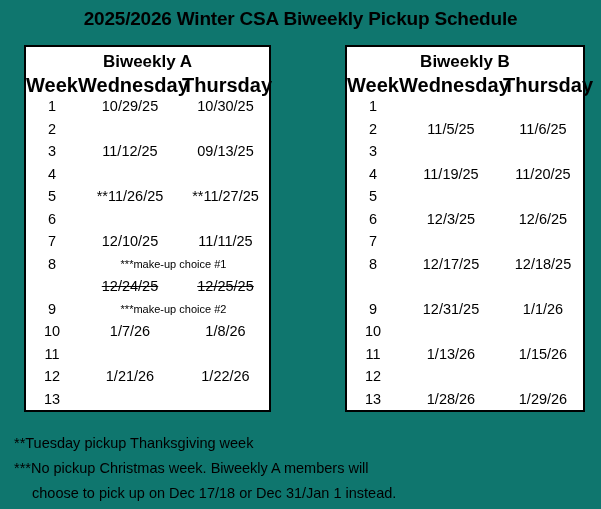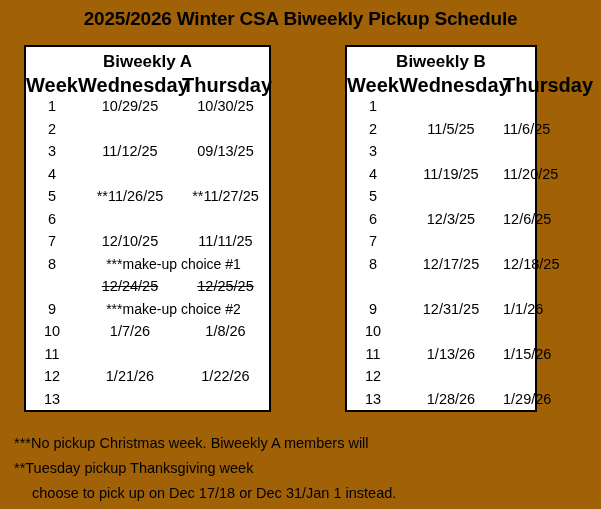--- a/index.html
+++ b/index.html
@@ -1,19 +1,19 @@
 <!DOCTYPE html>
 <html><head>
 <meta charset="utf-8">
 <style>
   html,body{margin:0;padding:0;background:#fff;}
   .page{
     position:relative;
     width:601px;height:509px;
-    background:#a16207;
+    background:#0f766e;
     font-family:"Liberation Sans", sans-serif;
     color:#000;
     overflow:hidden;
   }
   .page-title{
     position:absolute;
     top:8px;left:0;right:0;
     margin:0;
     text-align:center;
     font-size:19px;
@@ -22,21 +22,21 @@
   }
   .cal{
     position:absolute;
     top:45px;
     border:2px solid #000;
     background:#fff;
     box-sizing:border-box;
     height:367px;
   }
   .cal-a{left:16px;width:247px;margin-left:8px;}
-  .cal-b{left:345px;width:192px;}
+  .cal-b{left:345px;width:240px;}
   .cal-title{
     height:28px;
     line-height:30px;
     text-align:center;
     font-size:17px;
     font-weight:bold;
   }
   .cal-header{
     display:grid;
     grid-template-columns:52px 104px 1fr;
@@ -49,21 +49,21 @@
   .row{
     display:grid;
     grid-template-columns:52px 104px 1fr;
     height:22.5px;
     line-height:22.5px;
     font-size:14.5px;
   }
   .row .c{text-align:center;white-space:nowrap;}
   .row .span-note{
     grid-column:2/4;
-    font-size:14px;
+    font-size:11px;
     line-height:22.5px;
   }
   .row .struck{text-decoration:line-through;}
   .notes{
     position:absolute;
     left:14px;top:431px;
     font-size:14.5px;
     line-height:25px;
   }
   .note-line{white-space:pre;}
@@ -230,18 +230,18 @@
         </div>
         <div class="row">
           <span class="c week">13</span>
           <span class="c">1/28/26</span>
           <span class="c">1/29/26</span>
         </div>
       </div>
   </section>
 
   <div class="notes">
+      <div class="note-line">**Tuesday pickup Thanksgiving week</div>
       <div class="note-line">***No pickup Christmas week. Biweekly A members will</div>
-      <div class="note-line">**Tuesday pickup Thanksgiving week</div>
       <div class="note-line note-indent">choose to pick up on Dec 17/18 or Dec 31/Jan 1 instead.</div>
     </div>
 
 </div>
 
 </body></html>

